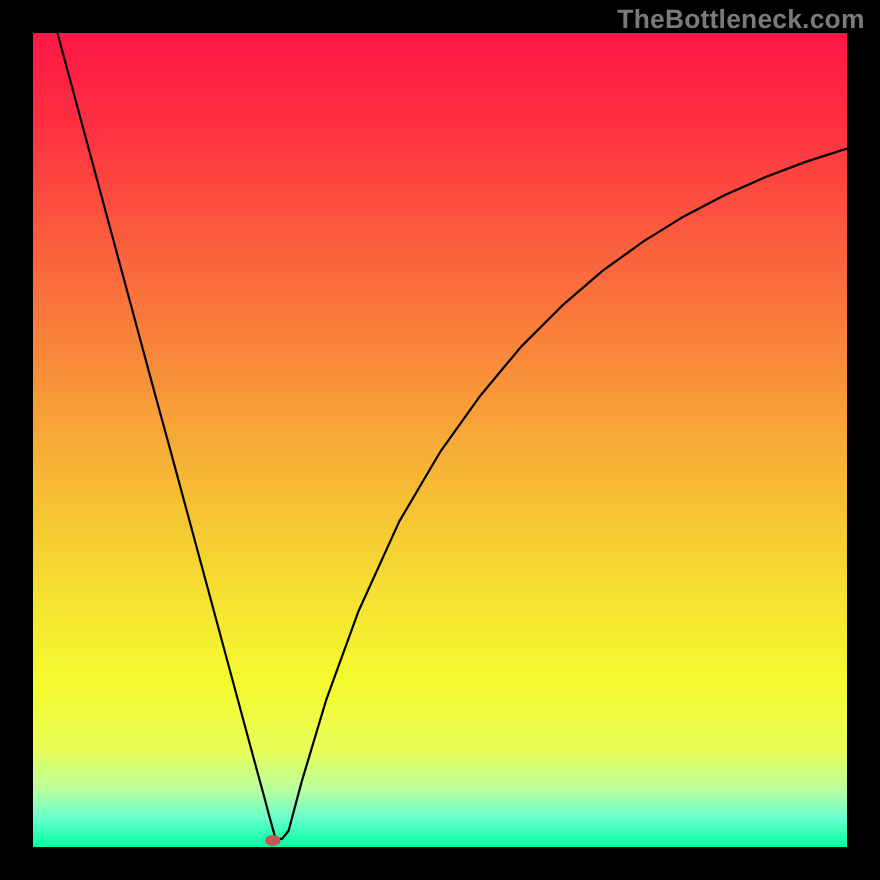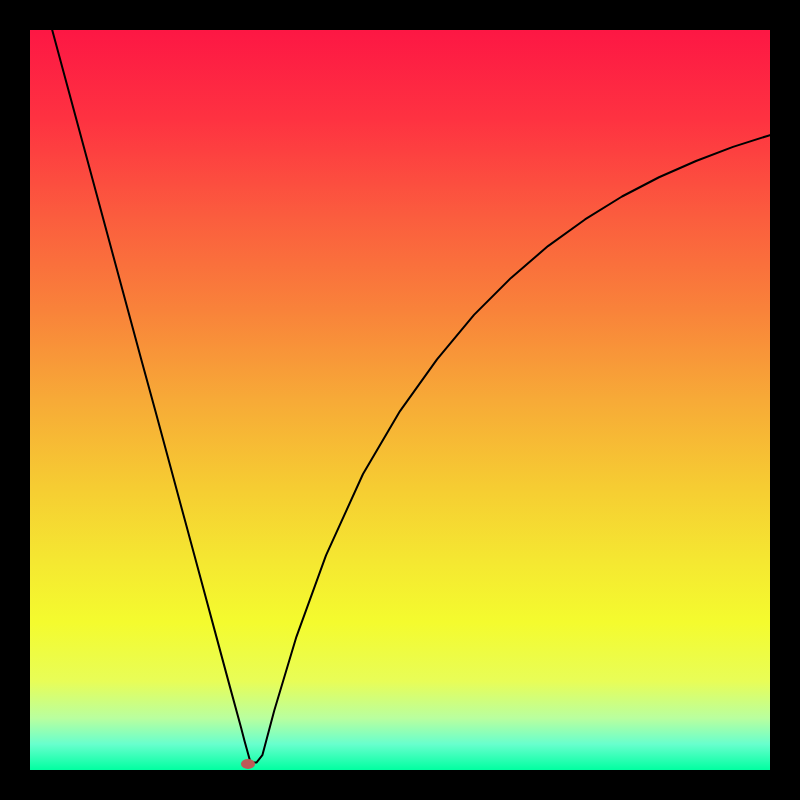--- a/index.html
+++ b/index.html
@@ -49,20 +49,21 @@
     border-radius: 50%/50%;
     background: #be5b57;
     transform: translate(-50%, -50%);
   }
 </style>
 </head>
 <body>
 
 <div class="frame">
 
+  <div class="watermark">TheBottleneck.com</div>
 
   <div class="plot" id="plot">
     <svg class="curve" id="bg-svg" viewBox="0 0 740 740" preserveAspectRatio="none">
       <defs>
         <linearGradient id="grad" x1="0" y1="0" x2="0" y2="1">
             <stop offset="0.00%" stop-color="#fd1744"></stop>
             <stop offset="12.00%" stop-color="#fe3241"></stop>
             <stop offset="25.00%" stop-color="#fb5c3e"></stop>
             <stop offset="38.00%" stop-color="#f9833a"></stop>
             <stop offset="50.00%" stop-color="#f7aa37"></stop>

